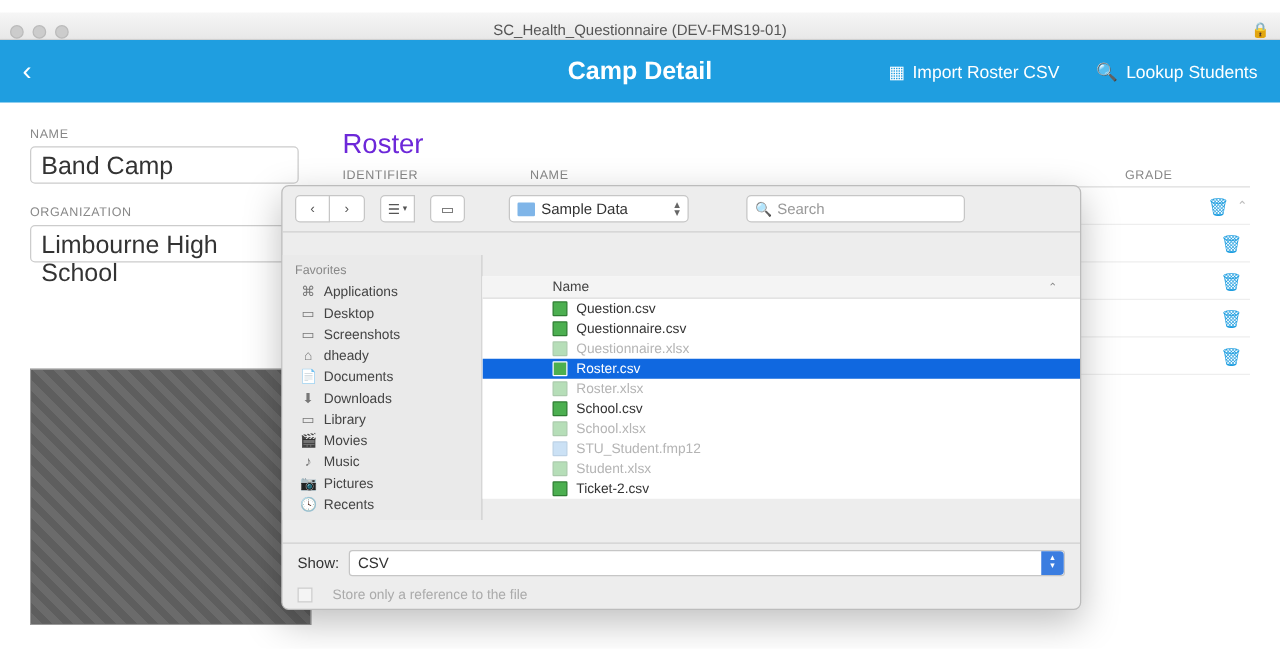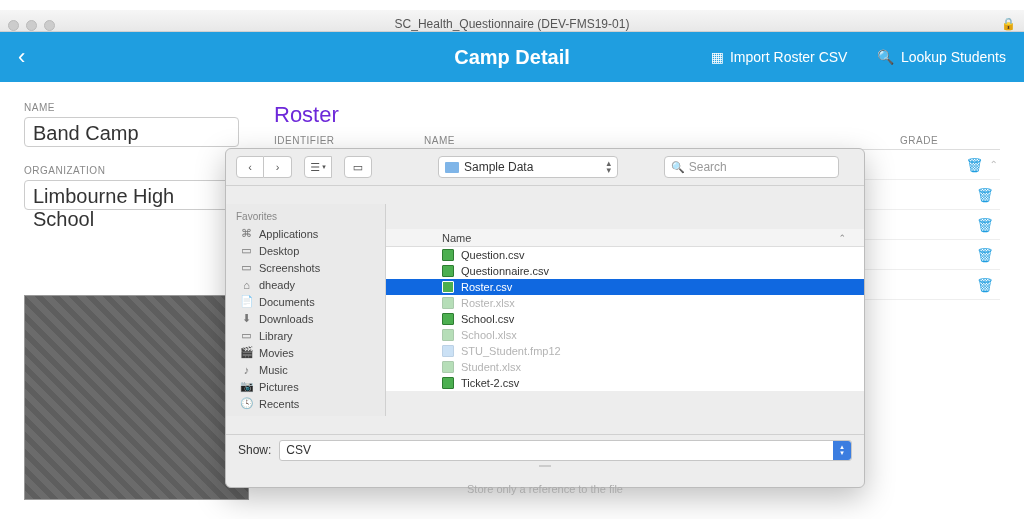--- a/index.html
+++ b/index.html
@@ -39,21 +39,21 @@
 .photo-inner { width: 100%; height: 100%; background: repeating-linear-gradient(45deg,#666,#666 6px,#555 6px,#555 12px); filter: grayscale(1) contrast(0.8); }
 
 
 .dialog { position: absolute; left: 225px; top: 148px; width: 640px; height: 340px; background: #ededed; border: 1px solid #bcbcbc; border-radius: 6px; box-shadow: 0 10px 30px rgba(0,0,0,0.25); display: flex; flex-direction: column; }
 .dlg-toolbar { height: 36px; display: flex; align-items: center; padding: 0 10px; gap: 6px; }
 .tb-btn-group { display: flex; }
 .tb-btn { width: 28px; height: 22px; background: #fff; border: 1px solid #c6c6c6; display: flex; align-items: center; justify-content: center; font-size: 11px; color: #555; }
 .tb-btn.first { border-radius: 4px 0 0 4px; }
 .tb-btn.last { border-radius: 0 4px 4px 0; border-left: none; }
 .tb-btn.single { border-radius: 4px; }
-.path-select { margin-left: 60px; width: 180px; height: 22px; background: #fff; border: 1px solid #c6c6c6; border-radius: 4px; display: flex; align-items: center; padding: 0 6px; font-size: 12px; }
+.path-select { margin-left: 29px; width: 144px; height: 22px; background: #fff; border: 1px solid #c6c6c6; border-radius: 4px; display: flex; align-items: center; padding: 0 6px; font-size: 12px; }
 .folder-mini { width: 14px; height: 11px; background: #7fb5e8; border-radius: 1px; margin-right: 5px; }
 .path-arrows { margin-left: auto; color: #666; font-size: 9px; line-height: 7px; }
 .search-box { margin-left: 40px; flex: 1; max-width: 175px; height: 22px; background: #fff; border: 1px solid #c6c6c6; border-radius: 4px; display: flex; align-items: center; padding: 0 6px; font-size: 12px; color: #999; }
 .search-box .sicon { margin-right: 4px; color: #888; font-size: 11px; }
 
 .dlg-body { flex: 1; display: flex; border-top: 1px solid #d0d0d0; border-bottom: 1px solid #d0d0d0; overflow: hidden; align-items: center; }
 .sidebar { width: 160px; background: #eaeaea; border-right: 1px solid #d0d0d0; padding: 4px 0; font-size: 11px; overflow: hidden; }
 .sb-header { color: #888; font-size: 10px; padding: 3px 10px; }
 .sb-item { display: flex; align-items: center; gap: 6px; padding: 2px 10px 2px 14px; color: #444; cursor: pointer; height: 17px; }
 .sb-icon { width: 13px; text-align: center; color: #777; font-size: 11px; }
@@ -68,21 +68,21 @@
 .file-icon { width: 12px; height: 12px; background: #fff; border: 1px solid #ccc; border-radius: 1px; position: relative; flex-shrink: 0; }
 .file-icon.csv { background: #4caf50; border-color: #2e7d32; }
 .file-icon.xlsx { background: #4caf50; border-color: #2e7d32; }
 .file-icon.fmp { background: #7fb5e8; border-color: #5a8fc0; }
 .fl-row.dim .file-icon { opacity: 0.4; }
 .fl-row.sel .file-icon { border-color: #fff; }
 
 .dlg-show { height: 30px; display: flex; align-items: center; padding: 0 12px; font-size: 12px; gap: 8px; }
 .show-select { flex: 1; height: 21px; background: #fff; border: 1px solid #c6c6c6; border-radius: 3px; display: flex; align-items: center; padding: 0 6px; position: relative; }
 .show-arrows { position: absolute; right: 0; top: 0; width: 18px; height: 100%; background: #3b7de0; border-radius: 0 3px 3px 0; display: flex; flex-direction: column; align-items: center; justify-content: center; color: #fff; font-size: 7px; line-height: 6px; }
-.dlg-ref { height: 22px; display: flex; align-items: center; padding: 0 12px; font-size: 11px; color: #aaa; gap: 16px; flex-direction: column; }
+.dlg-ref { height: 22px; display: flex; align-items: center; padding: 0 12px; font-size: 11px; color: #aaa; gap: 16px; }
 .chk { width: 12px; height: 12px; border: 1px solid #ccc; background: #f4f4f4; }
 
 .dlg-footer { height: 40px; display: flex; align-items: center; padding: 0 12px; }
 .btn { height: 21px; padding: 0 12px; border-radius: 4px; font-size: 12px; border: 1px solid #c6c6c6; background: linear-gradient(#fff,#f0f0f0); cursor: pointer; display: flex; align-items: center; }
 .btn.primary { background: linear-gradient(#6aa9f8,#3b7de0); color: #fff; border-color: #3068c8; padding: 0 22px; }
 .footer-right { margin-left: auto; display: flex; gap: 10px; }
 </style>
 </head>
 <body>
 
@@ -224,20 +224,24 @@
         <span class="sort">⌃</span>
       </div>
       <div class="fl-rows" id="fl-rows">
           <div class="fl-row">
             <span class="file-icon csv"></span>
             <span>Question.csv</span>
           </div>
           <div class="fl-row">
             <span class="file-icon csv"></span>
             <span>Questionnaire.csv</span>
+          </div>
+          <div class="fl-row dim">
+            <span class="file-icon xlsx"></span>
+            <span>Questionnaire.xlsx</span>
           </div>
           <div class="fl-row sel">
             <span class="file-icon csv"></span>
             <span>Roster.csv</span>
           </div>
           <div class="fl-row dim">
             <span class="file-icon xlsx"></span>
             <span>Roster.xlsx</span>
           </div>
           <div class="fl-row">

